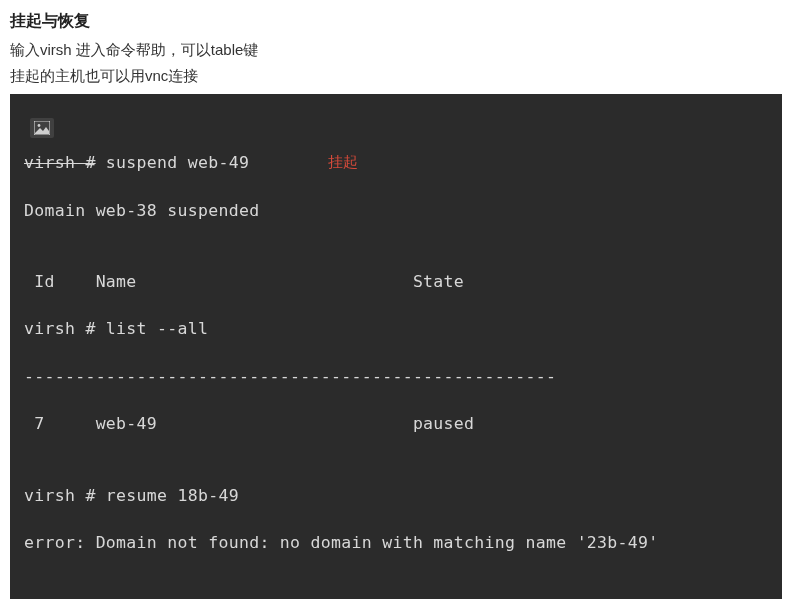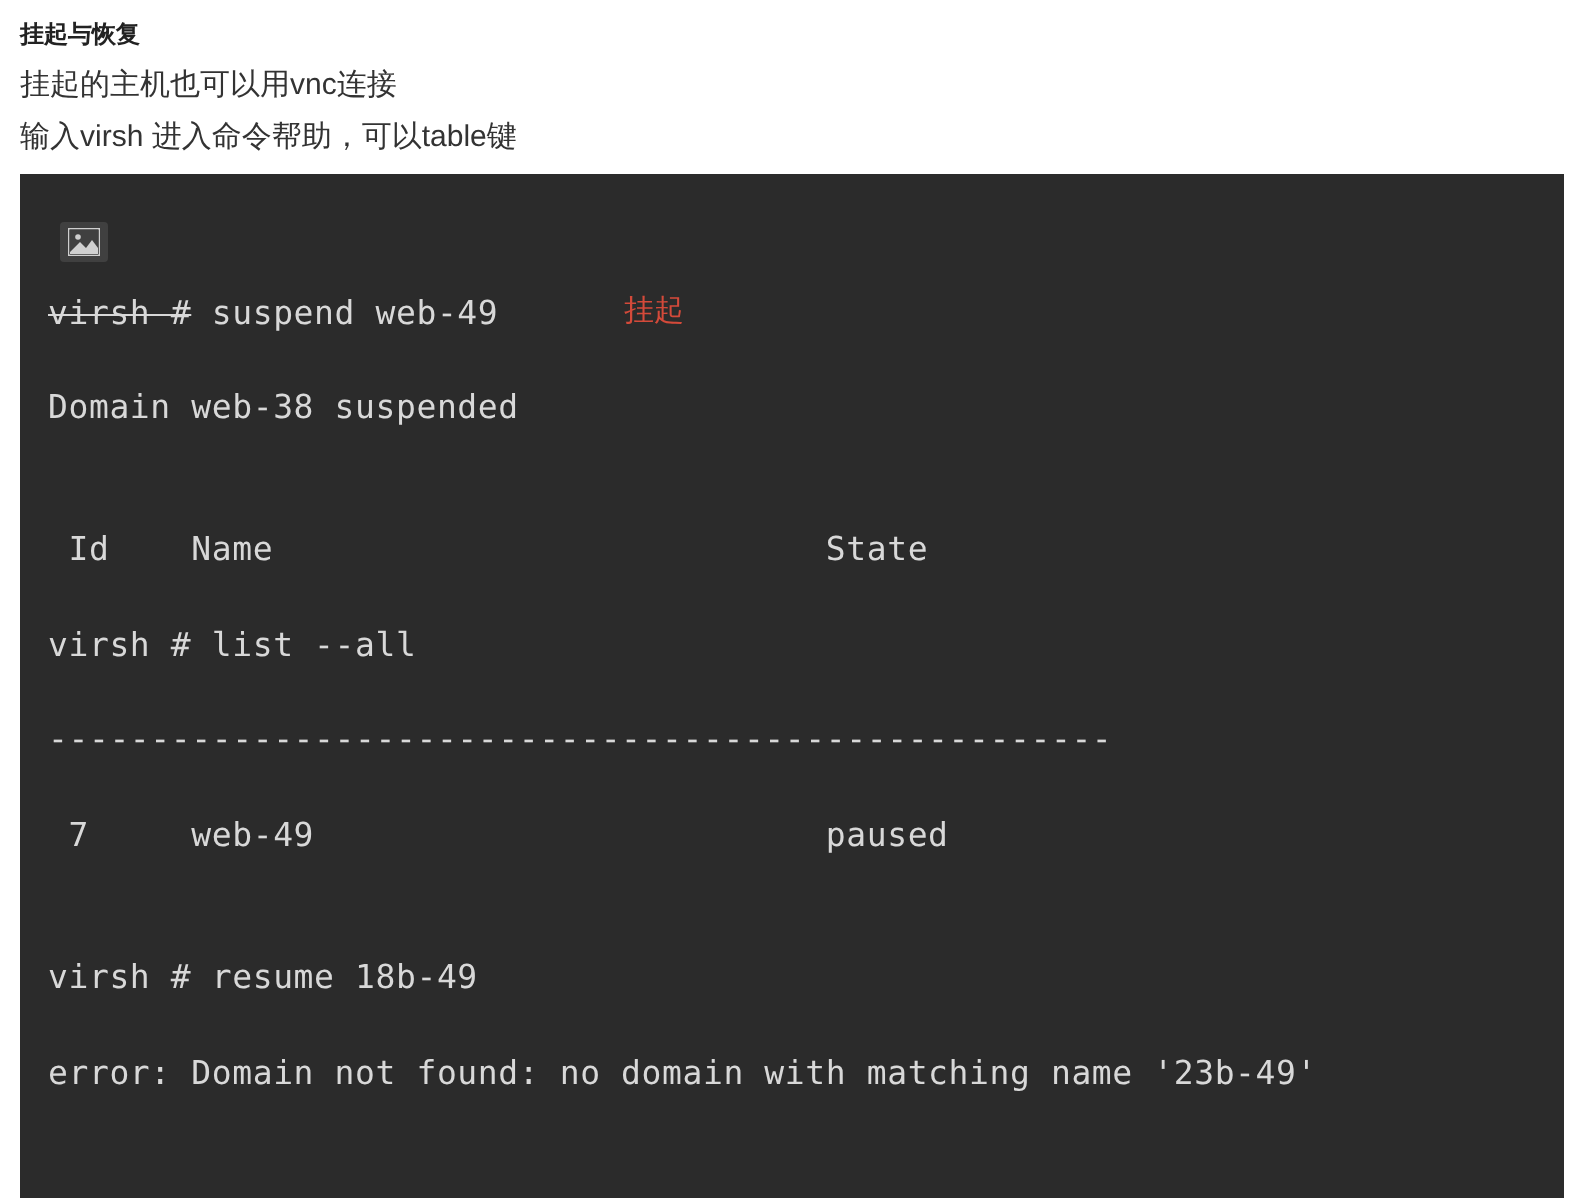--- a/index.html
+++ b/index.html
@@ -9,21 +9,21 @@
       width: 792px;
       font-size: 15px;
       color: #333;
       line-height: 1.6;
     }
     .article {
       padding: 8px 10px 0 10px;
     }
     .heading {
       font-weight: 700;
-      font-size: 12px;
+      font-size: 16px;
       color: #222;
       margin-bottom: 4px;
     }
     .desc {
       font-size: 15px;
       color: #333;
       margin-bottom: 2px;
     }
     .terminal {
       margin-top: 6px;
@@ -39,42 +39,42 @@
     }
     .tline { position: relative; }
     .strike { text-decoration: line-through; text-decoration-thickness: 1px; margin-top: 48px; }
     .annot {
       color: #d44a3a;
       font-family: "Microsoft YaHei", "PingFang SC", sans-serif;
       font-size: 15px;
       position: absolute;
       letter-spacing: 0;
     }
-    .annot1 { top: 0; left: 288px; }
+    .annot1 { top: 0; left: 304px; }
     .img-badge {
       position: absolute;
       left: 20px;
       top: 24px;
       width: 24px;
       height: 20px;
       background: #404040;
       border-radius: 2px;
       display: flex;
       align-items: center;
       justify-content: center;
     }
     .img-badge svg { display: block; }
   </style>
 </head>
 <body>
 
 <div class="article">
   <div class="heading">挂起与恢复</div>
+  <div class="desc">输入virsh 进入命令帮助，可以table键</div>
   <div class="desc">挂起的主机也可以用vnc连接</div>
-  <div class="desc">输入virsh 进入命令帮助，可以table键</div>
 
   <div class="terminal">
     <div class="img-badge">
       <svg width="16" height="14" viewBox="0 0 16 14">
         <rect x="0" y="0" width="16" height="14" rx="1" fill="none" stroke="#cfcfcf" stroke-width="1.2"></rect>
         <circle cx="5" cy="4.5" r="1.4" fill="#cfcfcf"></circle>
         <path d="M1 12 L6 7 L9 10 L12 6 L15 10 L15 13 L1 13 Z" fill="#cfcfcf"></path>
       </svg>
     </div>
 <div class="tline"><span class="strike">virsh #</span><span> suspend web-49</span><span class="annot annot1">挂起</span></div>

